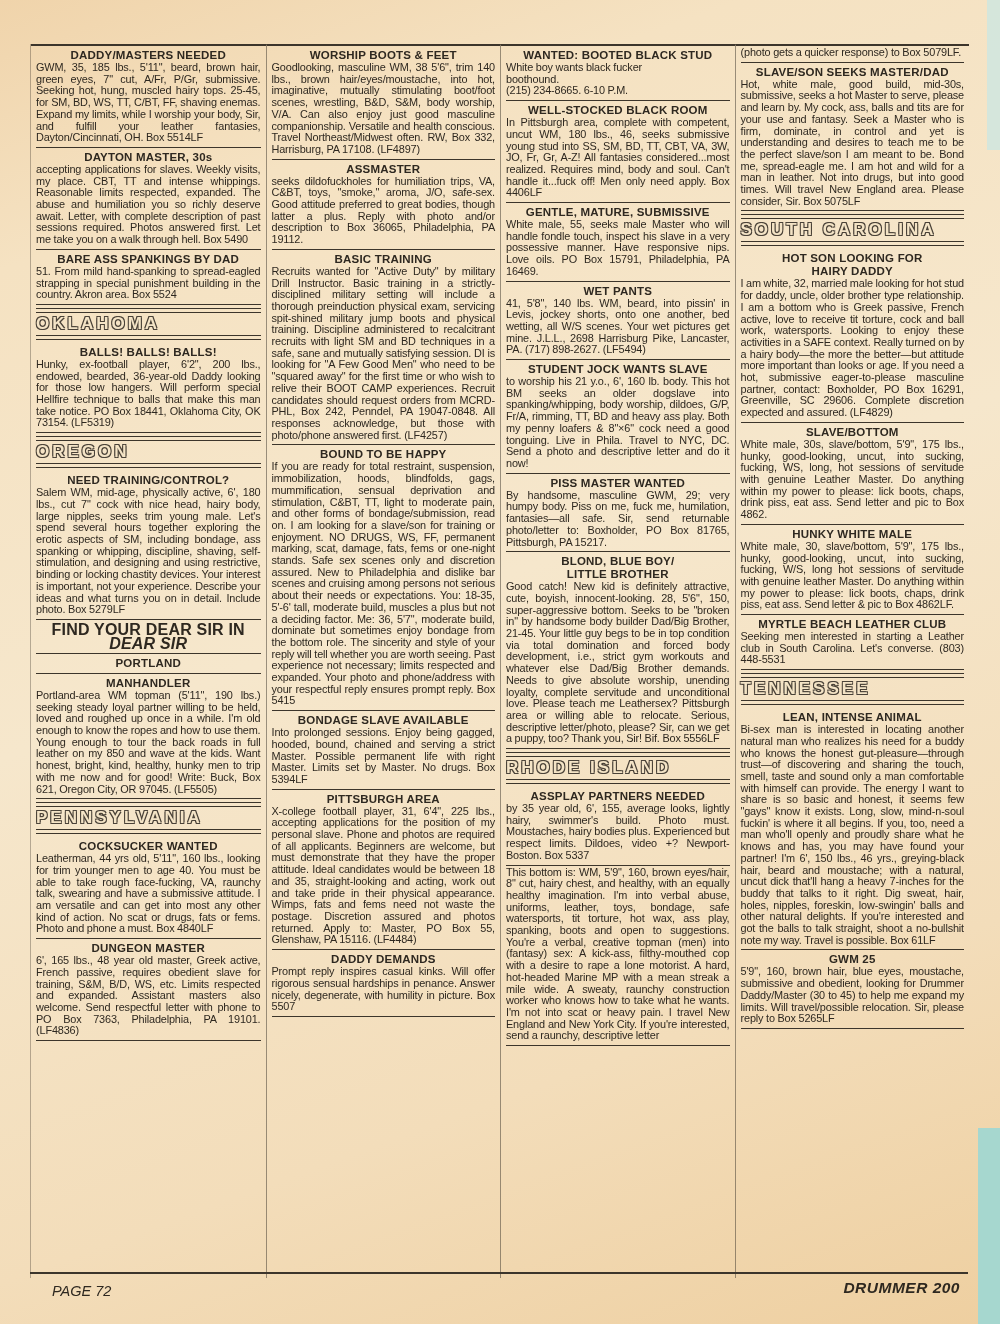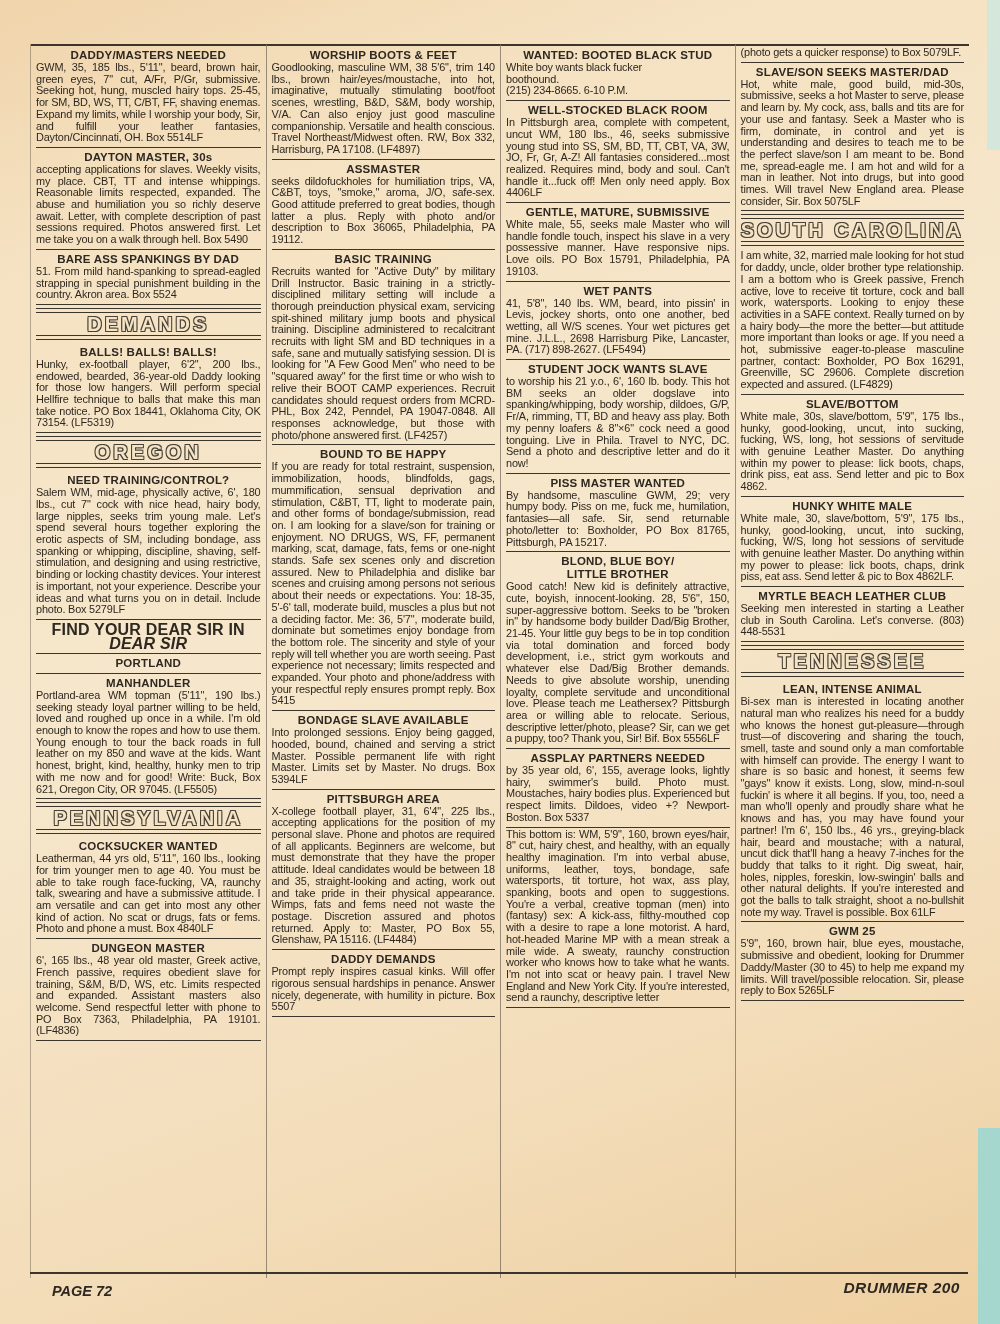--- a/index.html
+++ b/index.html
@@ -13,28 +13,28 @@
   .columns { position:absolute; left:30px; top:44px; width:938px; height:1234px; display:flex; overflow:hidden; border-left:1px solid rgba(60,53,43,.35); }
   .col { width:25%; box-sizing:border-box; border-top:2px solid #3c352b; padding:0 5px; overflow:hidden; }
   .col + .col { border-left:1px solid rgba(60,53,43,.5); }
   .ad { border-bottom:1px solid #3c352b; padding:1px 0 3px; }
   .ad-title { font-weight:bold; font-size:11.5px; line-height:13px; text-align:center; margin:2px 0 0; letter-spacing:.2px; white-space:pre-line; }
   .ad-body { font-size:10.9px; line-height:11.7px; text-align:justify; letter-spacing:-.15px; word-spacing:-.2px; }
   .ad-body.center { white-space:pre-line; }
   .state-block { padding:1px 0; }
   .rule-double { height:3px; border-top:1px solid #3c352b; border-bottom:1px solid #3c352b; margin:2px 0; }
   .state-name {
-    text-align:center; font-weight:bold; font-size:20px; line-height:18px; letter-spacing:3px;
+    text-align:left; font-weight:bold; font-size:17px; line-height:18px; letter-spacing:3px;
     color:#f4e4c6;
     text-shadow:-1px -1px 0 #4a4238,1px -1px 0 #4a4238,-1px 1px 0 #4a4238,1px 1px 0 #4a4238,0 0 1px #4a4238;
     margin:1px 0;
   }
   .note { border-bottom:1px solid #3c352b; font-weight:bold; font-size:16px; line-height:14px; text-align:center; padding:3px 0 2px; letter-spacing:.2px; }
   .bottom-rule { position:absolute; left:30px; width:938px; top:1272px; border-top:2px solid #3c352b; }
-  .footer-left  { position:absolute; left:52px;  top:1283px; font-style:italic; font-weight:bold; font-size:14.5px; }
+  .footer-left  { position:absolute; left:52px;  top:1283px; font-style:italic; font-weight:normal; font-size:14.5px; }
   .footer-right { position:absolute; right:40px; top:1279px; font-style:italic; font-weight:bold; font-size:15.5px; letter-spacing:.5px; }
 </style>
 </head>
 <body>
 
 <div class="scan">
   <div class="edge-cyan-top"></div>
   <div class="edge-cyan-bottom"></div>
   <div class="columns" id="columns">
       <div class="col">
@@ -45,21 +45,21 @@
         <div class="ad">
           <div class="ad-title">DAYTON MASTER, 30s</div>
           <div class="ad-body">accepting applications for slaves. Weekly visits, my place. CBT, TT and intense whippings. Reasonable limits respected, expanded. The abuse and humiliation you so richly deserve await. Letter, with complete description of past sessions required. Photos answered first. Let me take you on a walk through hell. Box 5490</div>
         </div>
         <div class="ad">
           <div class="ad-title">BARE ASS SPANKINGS BY DAD</div>
           <div class="ad-body">51. From mild hand-spanking to spread-eagled strapping in special punishment building in the country. Akron area. Box 5524</div>
         </div>
         <div class="state-block">
           <div class="rule-double"></div>
-          <div class="state-name">DEMANDS</div>
+          <div class="state-name">OKLAHOMA</div>
           <div class="rule-double"></div>
         </div>
         <div class="ad">
           <div class="ad-title">BALLS! BALLS! BALLS!</div>
           <div class="ad-body">Hunky, ex-football player, 6'2", 200 lbs., endowed, bearded, 36-year-old Daddy looking for those low hangers. Will perform special Hellfire technique to balls that make this man take notice. PO Box 18441, Oklahoma City, OK 73154. (LF5319)</div>
         </div>
         <div class="state-block">
           <div class="rule-double"></div>
           <div class="state-name">OREGON</div>
           <div class="rule-double"></div>
@@ -126,39 +126,44 @@
           <div class="ad-body center">White boy wants black fucker
 boothound.
 (215) 234-8665. 6-10 P.M.</div>
         </div>
         <div class="ad">
           <div class="ad-title">WELL-STOCKED BLACK ROOM</div>
           <div class="ad-body">In Pittsburgh area, complete with competent, uncut WM, 180 lbs., 46, seeks submissive young stud into SS, SM, BD, TT, CBT, VA, 3W, JO, Fr, Gr, A-Z! All fantasies considered...most realized. Requires mind, body and soul. Can't handle it...fuck off! Men only need apply. Box 4406LF</div>
         </div>
         <div class="ad">
           <div class="ad-title">GENTLE, MATURE, SUBMISSIVE</div>
-          <div class="ad-body">White male, 55, seeks male Master who will handle fondle touch, inspect his slave in a very possessive manner. Have responsive nips. Love oils. PO Box 15791, Philadelphia, PA 19103.</div>
+          <div class="ad-body">White male, 55, seeks male Master who will handle fondle touch, inspect his slave in a very possessive manner. Have responsive nips. Love oils. PO Box 15791, Philadelphia, PA 16469.</div>
         </div>
         <div class="ad">
           <div class="ad-title">WET PANTS</div>
           <div class="ad-body">41, 5'8", 140 lbs. WM, beard, into pissin' in Levis, jockey shorts, onto one another, bed wetting, all W/S scenes. Your wet pictures get mine. J.L.L., 2698 Harrisburg Pike, Lancaster, PA. (717) 898-2627. (LF5494)</div>
         </div>
         <div class="ad">
           <div class="ad-title">STUDENT JOCK WANTS SLAVE</div>
           <div class="ad-body">to worship his 21 y.o., 6', 160 lb. body. This hot BM seeks an older dogslave into spanking/whipping, body worship, dildoes, G/P, Fr/A, rimming, TT, BD and heavy ass play. Both my penny loafers &amp; 8"×6" cock need a good tonguing. Live in Phila. Travel to NYC, DC. Send a photo and descriptive letter and do it now!</div>
         </div>
         <div class="ad">
           <div class="ad-title">PISS MASTER WANTED</div>
           <div class="ad-body">By handsome, masculine GWM, 29; very humpy body. Piss on me, fuck me, humilation, fantasies—all safe. Sir, send returnable photo/letter to: Boxholder, PO Box 81765, Pittsburgh, PA 15217.</div>
         </div>
         <div class="ad">
           <div class="ad-title">BLOND, BLUE BOY/
 LITTLE BROTHER</div>
           <div class="ad-body">Good catch! New kid is definitely attractive, cute, boyish, innocent-looking. 28, 5'6", 150, super-aggressive bottom. Seeks to be "broken in" by handsome body builder Dad/Big Brother, 21-45. Your little guy begs to be in top condition via total domination and forced body development, i.e., strict gym workouts and whatever else Dad/Big Brother demands. Needs to give absolute worship, unending loyalty, complete servitude and unconditional love. Please teach me Leathersex? Pittsburgh area or willing able to relocate. Serious, descriptive letter/photo, please? Sir, can we get a puppy, too? Thank you, Sir! Bif. Box 5556LF</div>
         </div>
+        <div class="state-block">
+          <div class="rule-double"></div>
+          <div class="state-name">RHODE ISLAND</div>
+          <div class="rule-double"></div>
+        </div>
         <div class="ad">
           <div class="ad-title">ASSPLAY PARTNERS NEEDED</div>
           <div class="ad-body">by 35 year old, 6', 155, average looks, lightly hairy, swimmer's build. Photo must. Moustaches, hairy bodies plus. Experienced but respect limits. Dildoes, video +? Newport-Boston. Box 5337</div>
         </div>
         <div class="ad">
           <div class="ad-body">This bottom is: WM, 5'9", 160, brown eyes/hair, 8" cut, hairy chest, and healthy, with an equally healthy imagination. I'm into verbal abuse, uniforms, leather, toys, bondage, safe watersports, tit torture, hot wax, ass play, spanking, boots and open to suggestions. You're a verbal, creative topman (men) into (fantasy) sex: A kick-ass, filthy-mouthed cop with a desire to rape a lone motorist. A hard, hot-headed Marine MP with a mean streak a mile wide. A sweaty, raunchy construction worker who knows how to take what he wants. I'm not into scat or heavy pain. I travel New England and New York City. If you're interested, send a raunchy, descriptive letter</div>
         </div>
       </div>
       <div class="col">
         <div class="ad cont">
@@ -167,20 +172,22 @@
         <div class="ad">
           <div class="ad-title">SLAVE/SON SEEKS MASTER/DAD</div>
           <div class="ad-body">Hot, white male, good build, mid-30s, submissive, seeks a hot Master to serve, please and learn by. My cock, ass, balls and tits are for your use and fantasy. Seek a Master who is firm, dominate, in control and yet is understanding and desires to teach me to be the perfect slave/son I am meant to be. Bond me, spread-eagle me. I am hot and wild for a man in leather. Not into drugs, but into good times. Will travel New England area. Please consider, Sir. Box 5075LF</div>
         </div>
         <div class="state-block">
           <div class="rule-double"></div>
           <div class="state-name">SOUTH CAROLINA</div>
           <div class="rule-double"></div>
         </div>
         <div class="ad">
+          <div class="ad-title">HOT SON LOOKING FOR
+HAIRY DADDY</div>
           <div class="ad-body">I am white, 32, married male looking for hot stud for daddy, uncle, older brother type relationship. I am a bottom who is Greek passive, French active, love to receive tit torture, cock and ball work, watersports. Looking to enjoy these activities in a SAFE context. Really turned on by a hairy body—the more the better—but attitude more important than looks or age. If you need a hot, submissive eager-to-please masculine partner, contact: Boxholder, PO Box 16291, Greenville, SC 29606. Complete discretion expected and assured. (LF4829)</div>
         </div>
         <div class="ad">
           <div class="ad-title">SLAVE/BOTTOM</div>
           <div class="ad-body">White male, 30s, slave/bottom, 5'9", 175 lbs., hunky, good-looking, uncut, into sucking, fucking, WS, long, hot sessions of servitude with genuine Leather Master. Do anything within my power to please: lick boots, chaps, drink piss, eat ass. Send letter and pic to Box 4862.</div>
         </div>
         <div class="ad">
           <div class="ad-title">HUNKY WHITE MALE</div>
           <div class="ad-body">White male, 30, slave/bottom, 5'9", 175 lbs., hunky, good-looking, uncut, into sucking, fucking, W/S, long hot sessions of servitude with genuine leather Master. Do anything within my power to please: lick boots, chaps, drink piss, eat ass. Send letter &amp; pic to Box 4862LF.</div>
         </div>

